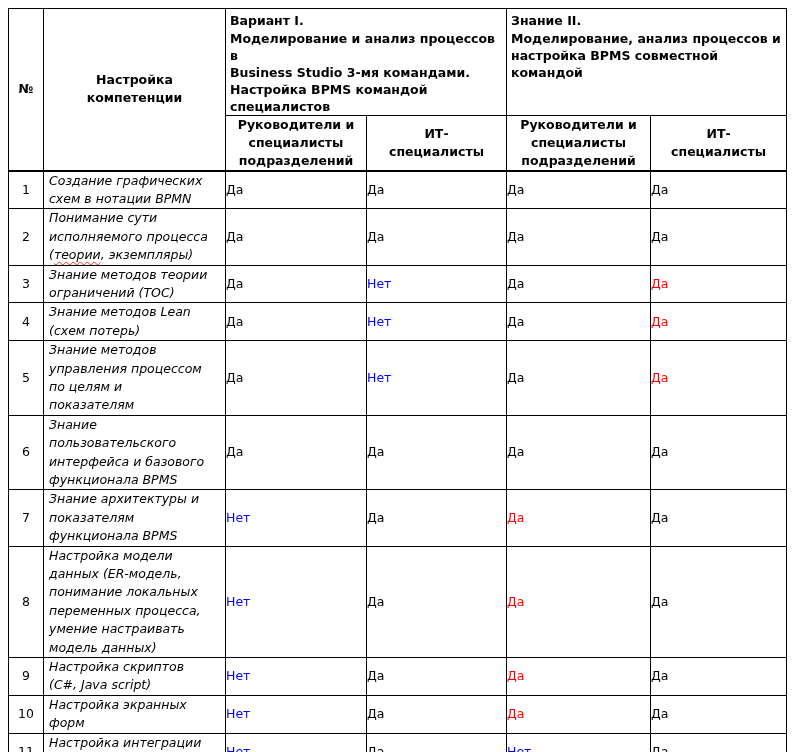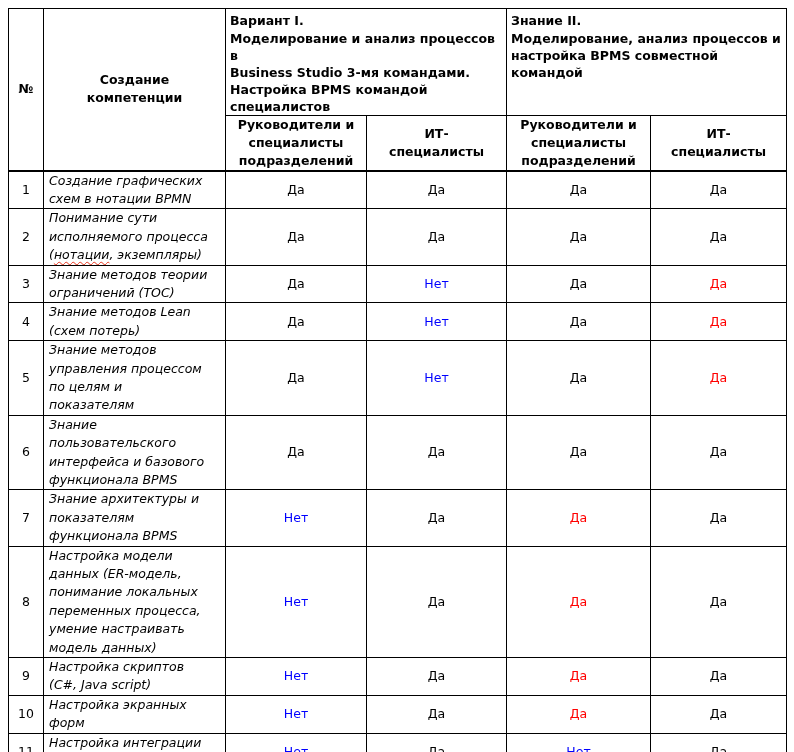--- a/index.html
+++ b/index.html
@@ -56,21 +56,21 @@
     padding: 0 2px;
   }
   
   .grid tbody td {
     line-height: 18.4px;
     vertical-align: middle;
     padding: 0;
   }
   .grid td.num  { text-align: center; }
   .grid td.comp { text-align: left; padding: 0 5px; white-space: pre-line; font-style: italic; }
-  .grid td.val  { text-align: center; }
+  .grid td.val  { }
   .misspelled {
     text-decoration-line: underline;
     text-decoration-style: wavy;
     text-decoration-thickness: 1px;
     text-underline-offset: 2px;
   }
 </style>
 </head>
 <body>
 
@@ -80,21 +80,21 @@
       <col style="width:35px">
       <col style="width:182px">
       <col style="width:141px">
       <col style="width:140px">
       <col style="width:144px">
       <col style="width:136px">
     </colgroup>
     <thead>
       <tr>
         <th rowspan="2" class="corner">№</th>
-        <th rowspan="2" class="corner">Создание
+        <th rowspan="2" class="corner">Настройка
 компетенции</th>
         <th colspan="2" class="variant">
           <div class="v-title">Вариант I.</div>
           <div class="v-desc">Моделирование и анализ процессов в
 Business Studio 3-мя командами.
 Настройка BPMS командой
 специалистов</div>
         </th>
         <th colspan="2" class="variant">
           <div class="v-title">Знание II.</div>
@@ -122,21 +122,21 @@
 схем в нотации BPMN</td>
           <td class="val" style="color: rgb(0, 0, 0);">Да</td>
           <td class="val" style="color: rgb(0, 0, 0);">Да</td>
           <td class="val" style="color: rgb(0, 0, 0);">Да</td>
           <td class="val" style="color: rgb(0, 0, 0);">Да</td>
         </tr>
         <tr>
           <td class="num">2</td>
           <td class="comp">Понимание сути
 исполняемого процесса
-(<span class="misspelled" style="text-decoration-color: rgb(232, 52, 28);">нотации</span>, экземпляры)</td>
+(<span class="misspelled" style="text-decoration-color: rgb(232, 52, 28);">теории</span>, экземпляры)</td>
           <td class="val" style="color: rgb(0, 0, 0);">Да</td>
           <td class="val" style="color: rgb(0, 0, 0);">Да</td>
           <td class="val" style="color: rgb(0, 0, 0);">Да</td>
           <td class="val" style="color: rgb(0, 0, 0);">Да</td>
         </tr>
         <tr>
           <td class="num">3</td>
           <td class="comp">Знание методов теории
 ограничений (TOC)</td>
           <td class="val" style="color: rgb(0, 0, 0);">Да</td>

